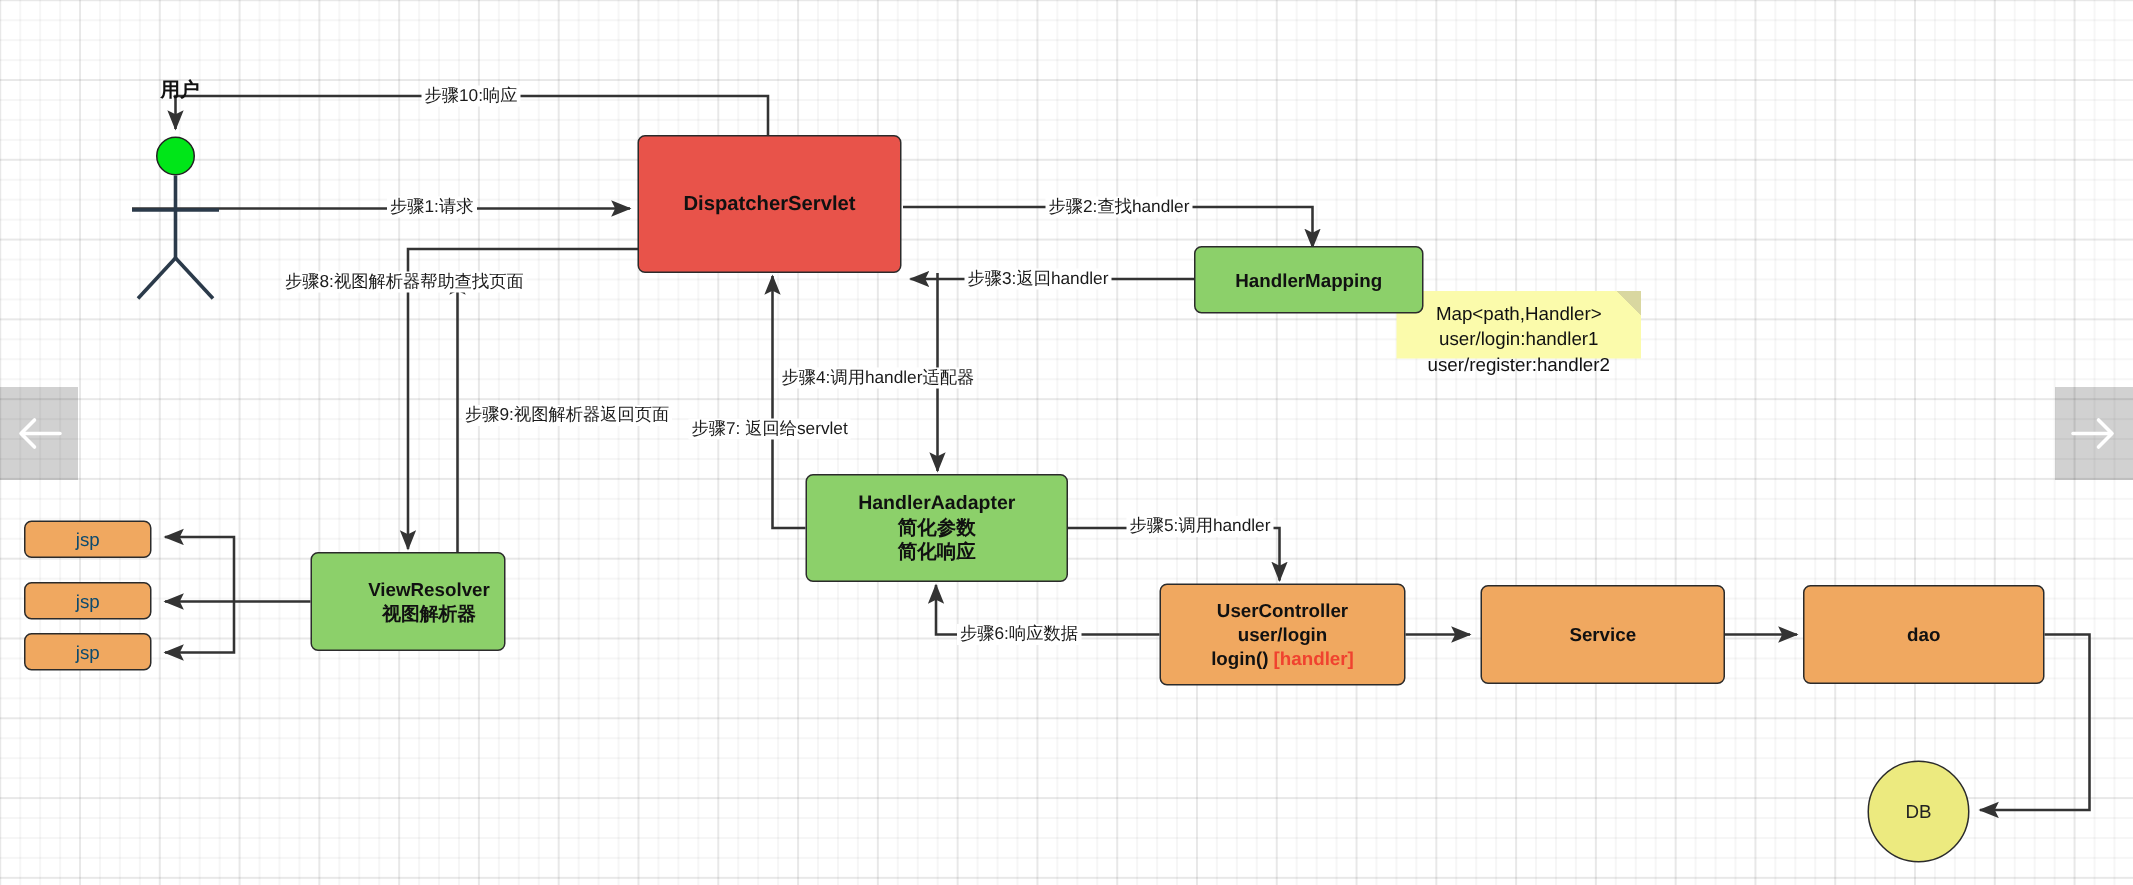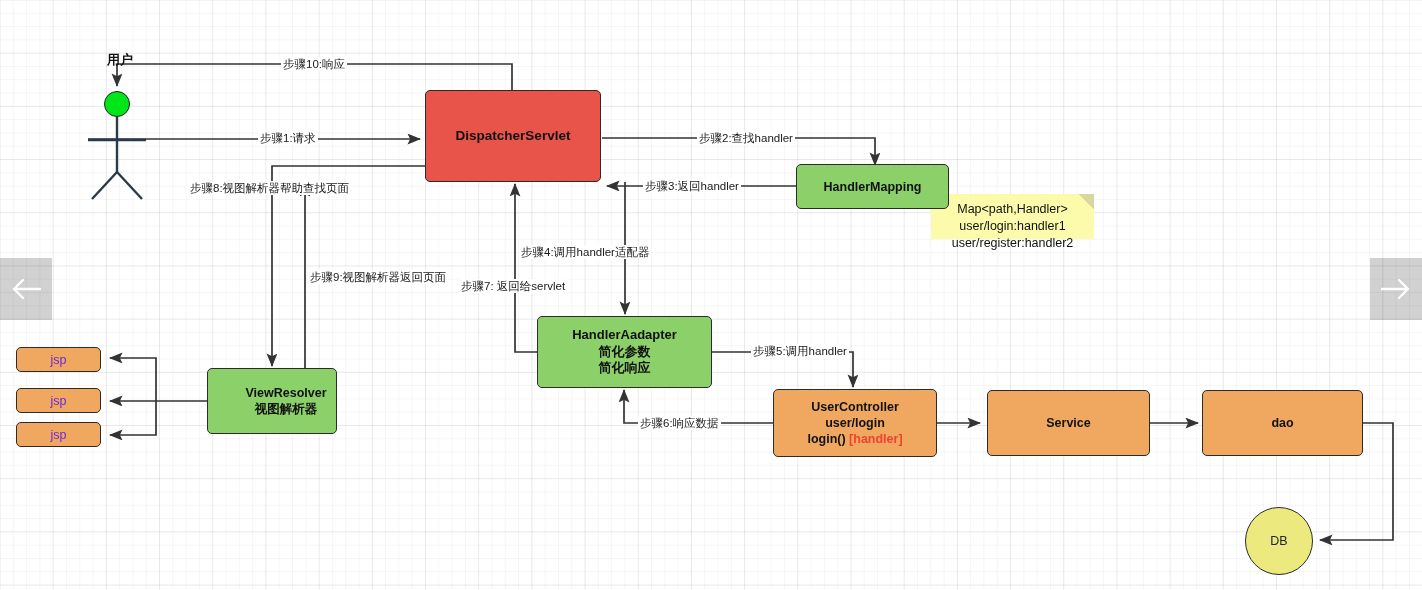--- a/index.html
+++ b/index.html
@@ -46,21 +46,21 @@
   .n-red{background:#e8534a;}
   .n-green{background:#8cd06a;}
   .n-orange{background:#f0a860;}
 
   .node .ln{display:block;}
 
   .jsp{
     position:absolute;box-sizing:border-box;
     background:#f0a860;border:1.6px solid #2b2b2b;border-radius:5px;
     display:flex;align-items:center;justify-content:center;
-    font-size:12.5px;color:#6d28d9;font-weight:normal;z-index:3;
+    font-size:12.5px;color:#0c4a6e;font-weight:normal;z-index:3;
   }
 
   .db{
     position:absolute;box-sizing:border-box;
     background:#ecea7f;border:1.8px solid #2b2b2b;border-radius:50%;
     display:flex;align-items:center;justify-content:center;
     font-size:12.5px;color:#222;z-index:3;
   }
 
   .note{

